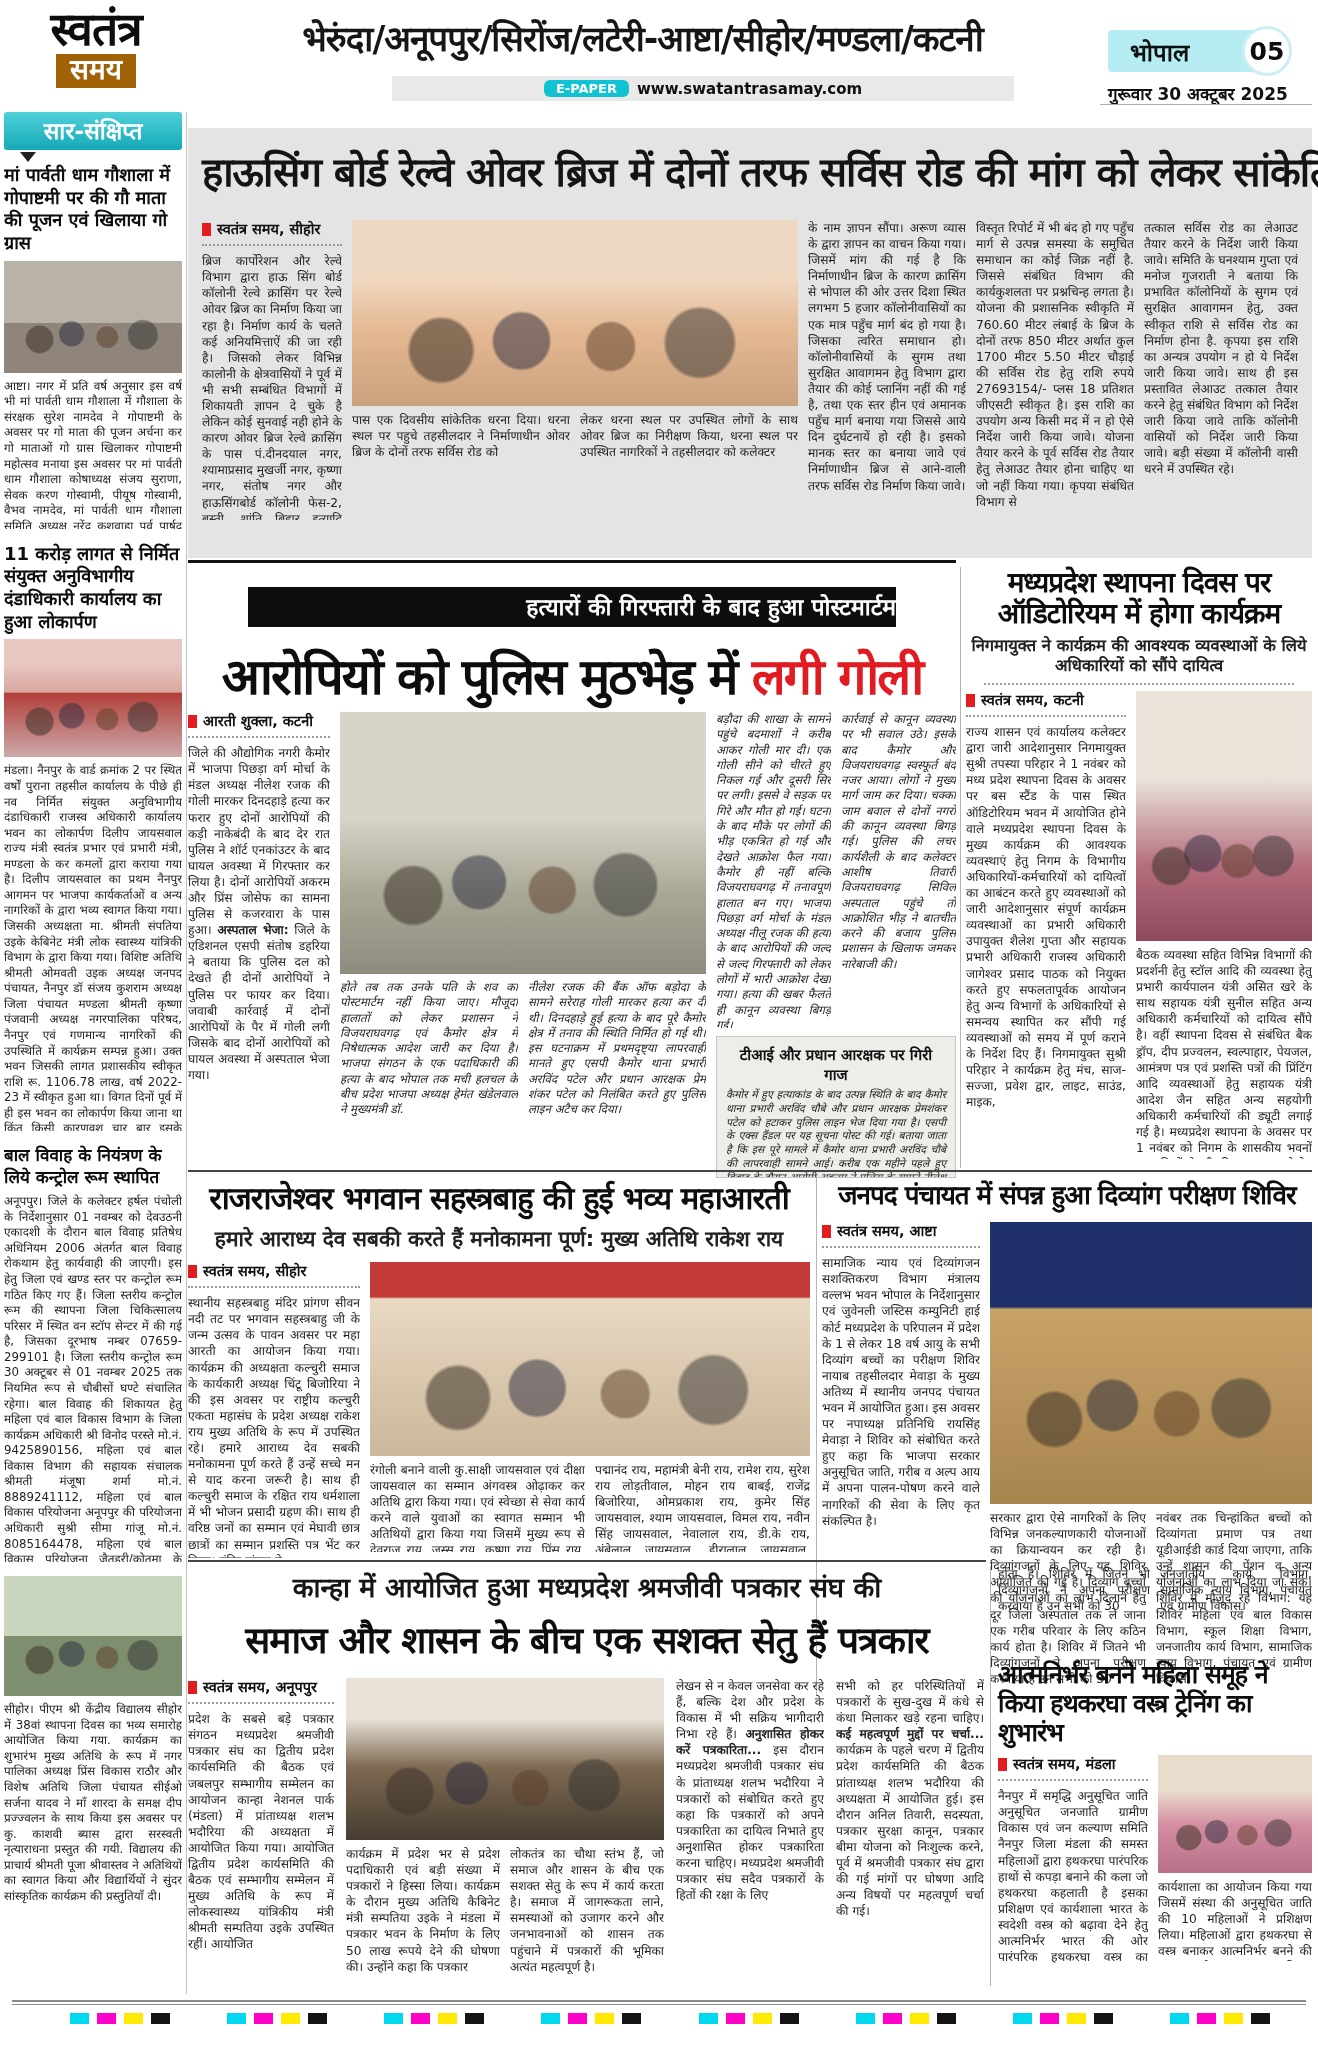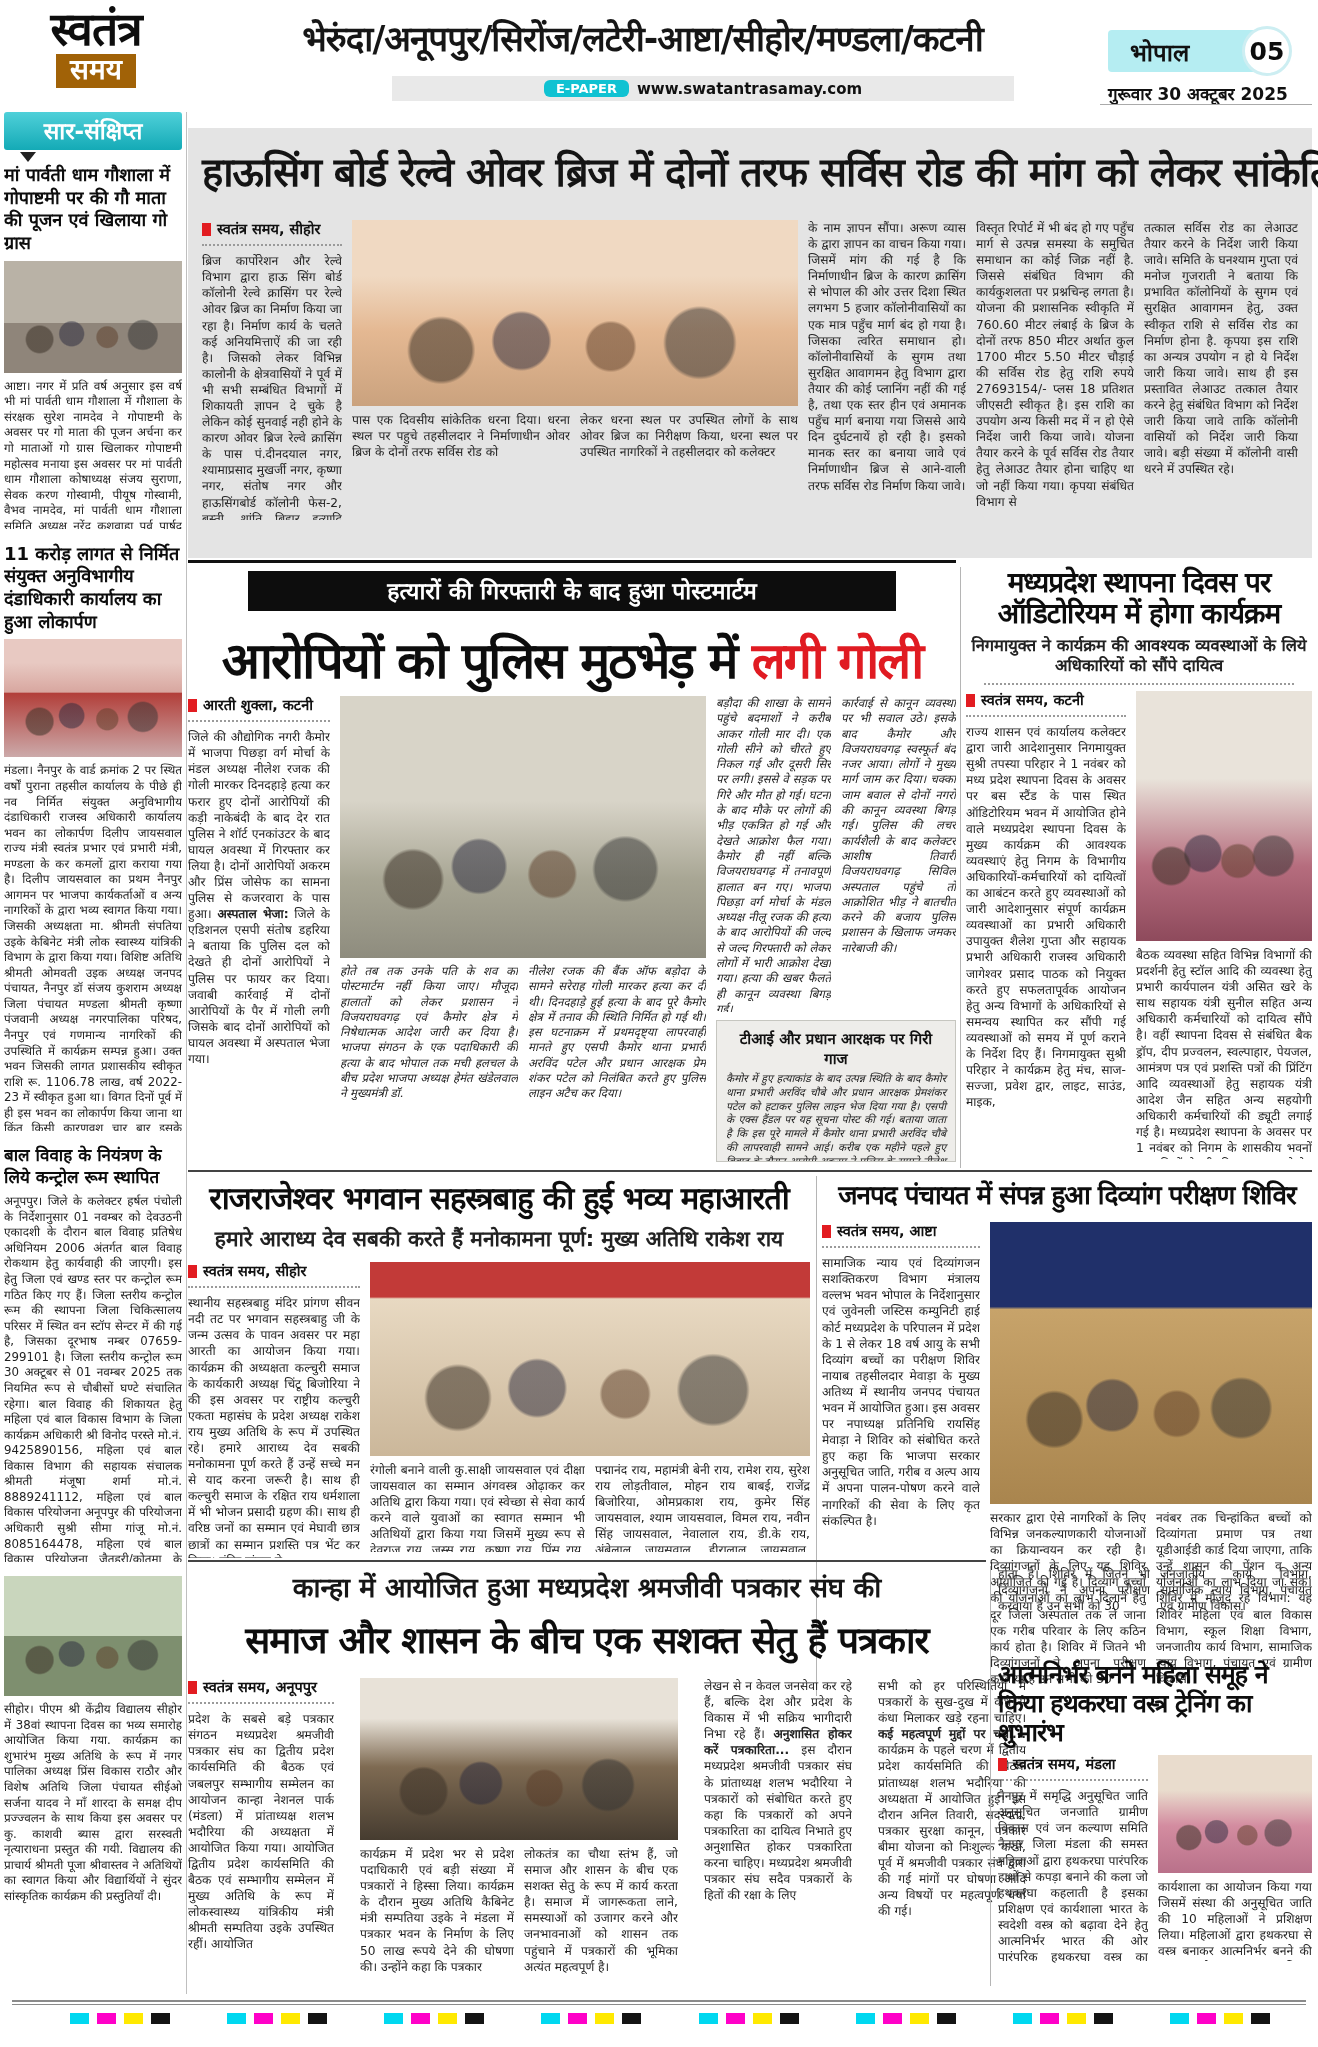--- a/index.html
+++ b/index.html
@@ -64,21 +64,21 @@
   .top-story { position:absolute; left:188px; top:128px; width:1124px; height:430px; background:#e4e4e4; padding:14px 14px 10px; }
   .ts-headline { text-align:center; font-size:40px; font-weight:bold; color:#141414; letter-spacing:-1px; line-height:1.1; margin-top:8px; white-space:nowrap; }
   .ts-body { margin-top:26px; display:grid; grid-template-columns:140px 446px 158px 158px 154px; gap:10px; height:300px; }
   .ts-photo-block .photo { height:186px; }
   .ts-caps { display:grid; grid-template-columns:1fr 1fr; gap:10px; margin-top:6px; height:100px; }
   .ts-col { height:300px; }
 
   
   .sep-enc { position:absolute; left:188px; top:560px; width:768px; height:3px; background:#111; }
   .encounter { position:absolute; left:188px; top:567px; width:768px; height:601px; }
-  .enc-banner { width:648px; margin:4px auto 0; background:#0d0d0d; color:#fff; font-size:23px; font-weight:bold; text-align:center; padding:3px 0 5px; }
+  .enc-banner { width:648px; margin:20px auto 0; background:#0d0d0d; color:#fff; font-size:23px; font-weight:bold; text-align:right; padding:3px 0 5px; }
   .enc-headline { text-align:center; font-size:50px; font-weight:bold; line-height:1.06; letter-spacing:-2px; color:#0d0d0d; white-space:nowrap;margin-top:24px; }
   .enc-red { color:#e01b22; }
   .enc-body { display:grid; grid-template-columns:142px 366px 240px; gap:10px; margin-top:8px; height:470px; }
   .enc-c1 { height:470px; }
   .enc-photo { height:262px; }
   .enc-caps { display:grid; grid-template-columns:1fr 1fr; gap:10px; margin-top:6px; height:196px; }
   .enc-right-cols { display:grid; grid-template-columns:1fr 1fr; gap:10px; height:316px; }
   .enc-box { margin-top:8px; background:#eeedea; border:1px solid #c6c6c0; padding:7px 9px; height:142px; overflow:hidden; }
   .enc-box-title { text-align:center; font-weight:bold; font-size:15px; color:#111; margin-bottom:4px; }
   .enc-box-text { font-family:"DejaVu Serif","Liberation Serif",serif; font-style:italic; font-size:10.6px; line-height:1.3; text-align:justify; color:#222; }
@@ -110,21 +110,21 @@
   .div-body { display:grid; grid-template-columns:158px 322px; gap:10px; margin-top:10px; height:470px; }
   .div-c1 { height:470px; }
   .div-photo { height:282px; }
   .div-caps { display:grid; grid-template-columns:1fr 1fr; gap:10px; margin-top:6px; height:176px; }
 
   
   .sep-bot { position:absolute; left:188px; top:1560px; width:798px; height:2px; background:#444; }
   .patrakar { position:absolute; left:188px; top:1568px; width:798px; height:420px; }
   .pat-kicker { text-align:center; font-size:27px; font-weight:bold; color:#161616; white-space:nowrap; }
   .pat-headline { text-align:center; font-size:37px; font-weight:bold; letter-spacing:-1px; color:#0d0d0d; margin-top:8px; white-space:nowrap; }
-  .pat-body { display:grid; grid-template-columns:146px 318px 148px 148px; gap:26px; margin-top:14px; height:300px; }
+  .pat-body { display:grid; grid-template-columns:146px 318px 148px 148px; gap:12px; margin-top:14px; height:300px; }
   .pat-c { height:300px; }
   .pat-photo { height:162px; }
   .pat-caps { display:grid; grid-template-columns:1fr 1fr; gap:10px; margin-top:6px; height:128px; }
 
   .v-bot { position:absolute; left:990px; top:1566px; width:1px; height:420px; background:#b5b5b5; }
   .hathkargha { position:absolute; left:998px; top:1566px; width:314px; height:420px; }
   .hat-top-caps { display:grid; grid-template-columns:1fr 1fr; gap:10px; height:86px; }
   .hat-headline { font-size:25px; font-weight:bold; line-height:1.16; letter-spacing:-1px; color:#0d0d0d; margin-top:8px; }
   .hat-body { display:grid; grid-template-columns:150px 154px; gap:10px; margin-top:8px; height:208px; }
   .hat-c1 { height:208px; }

